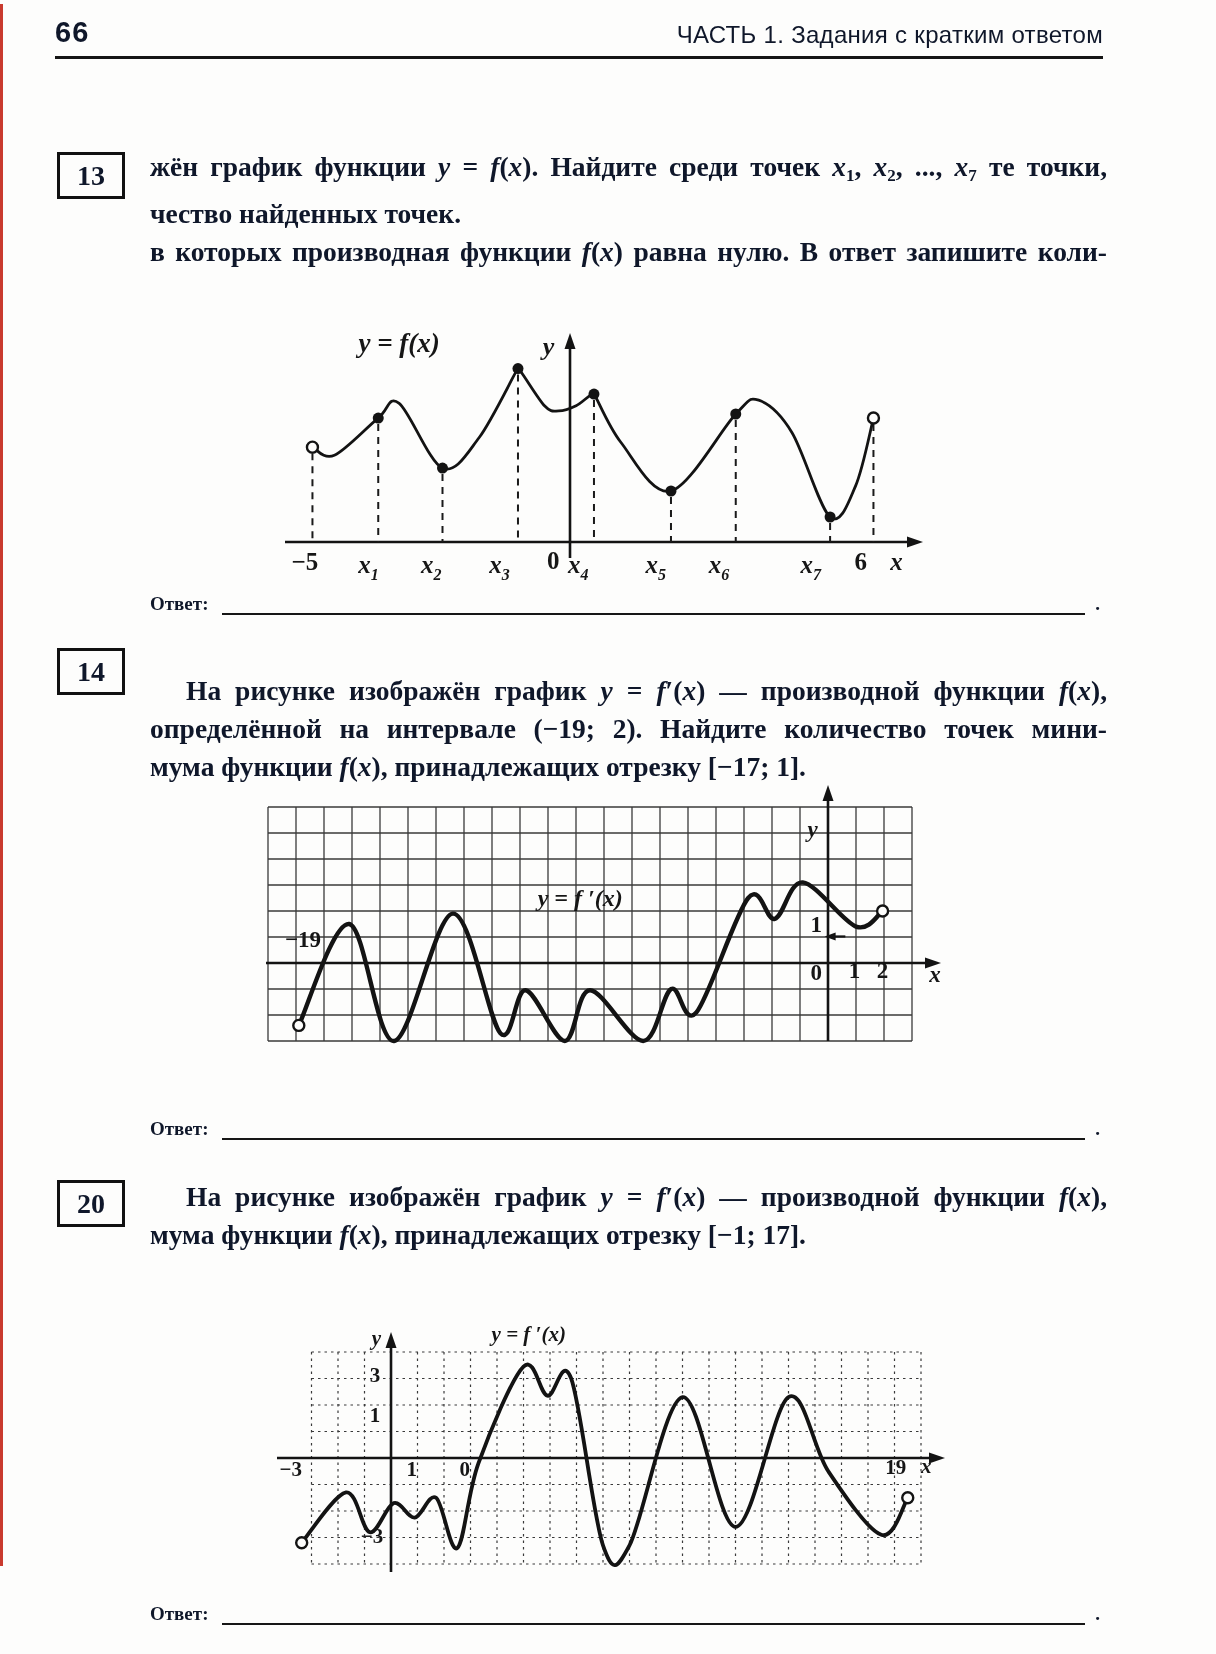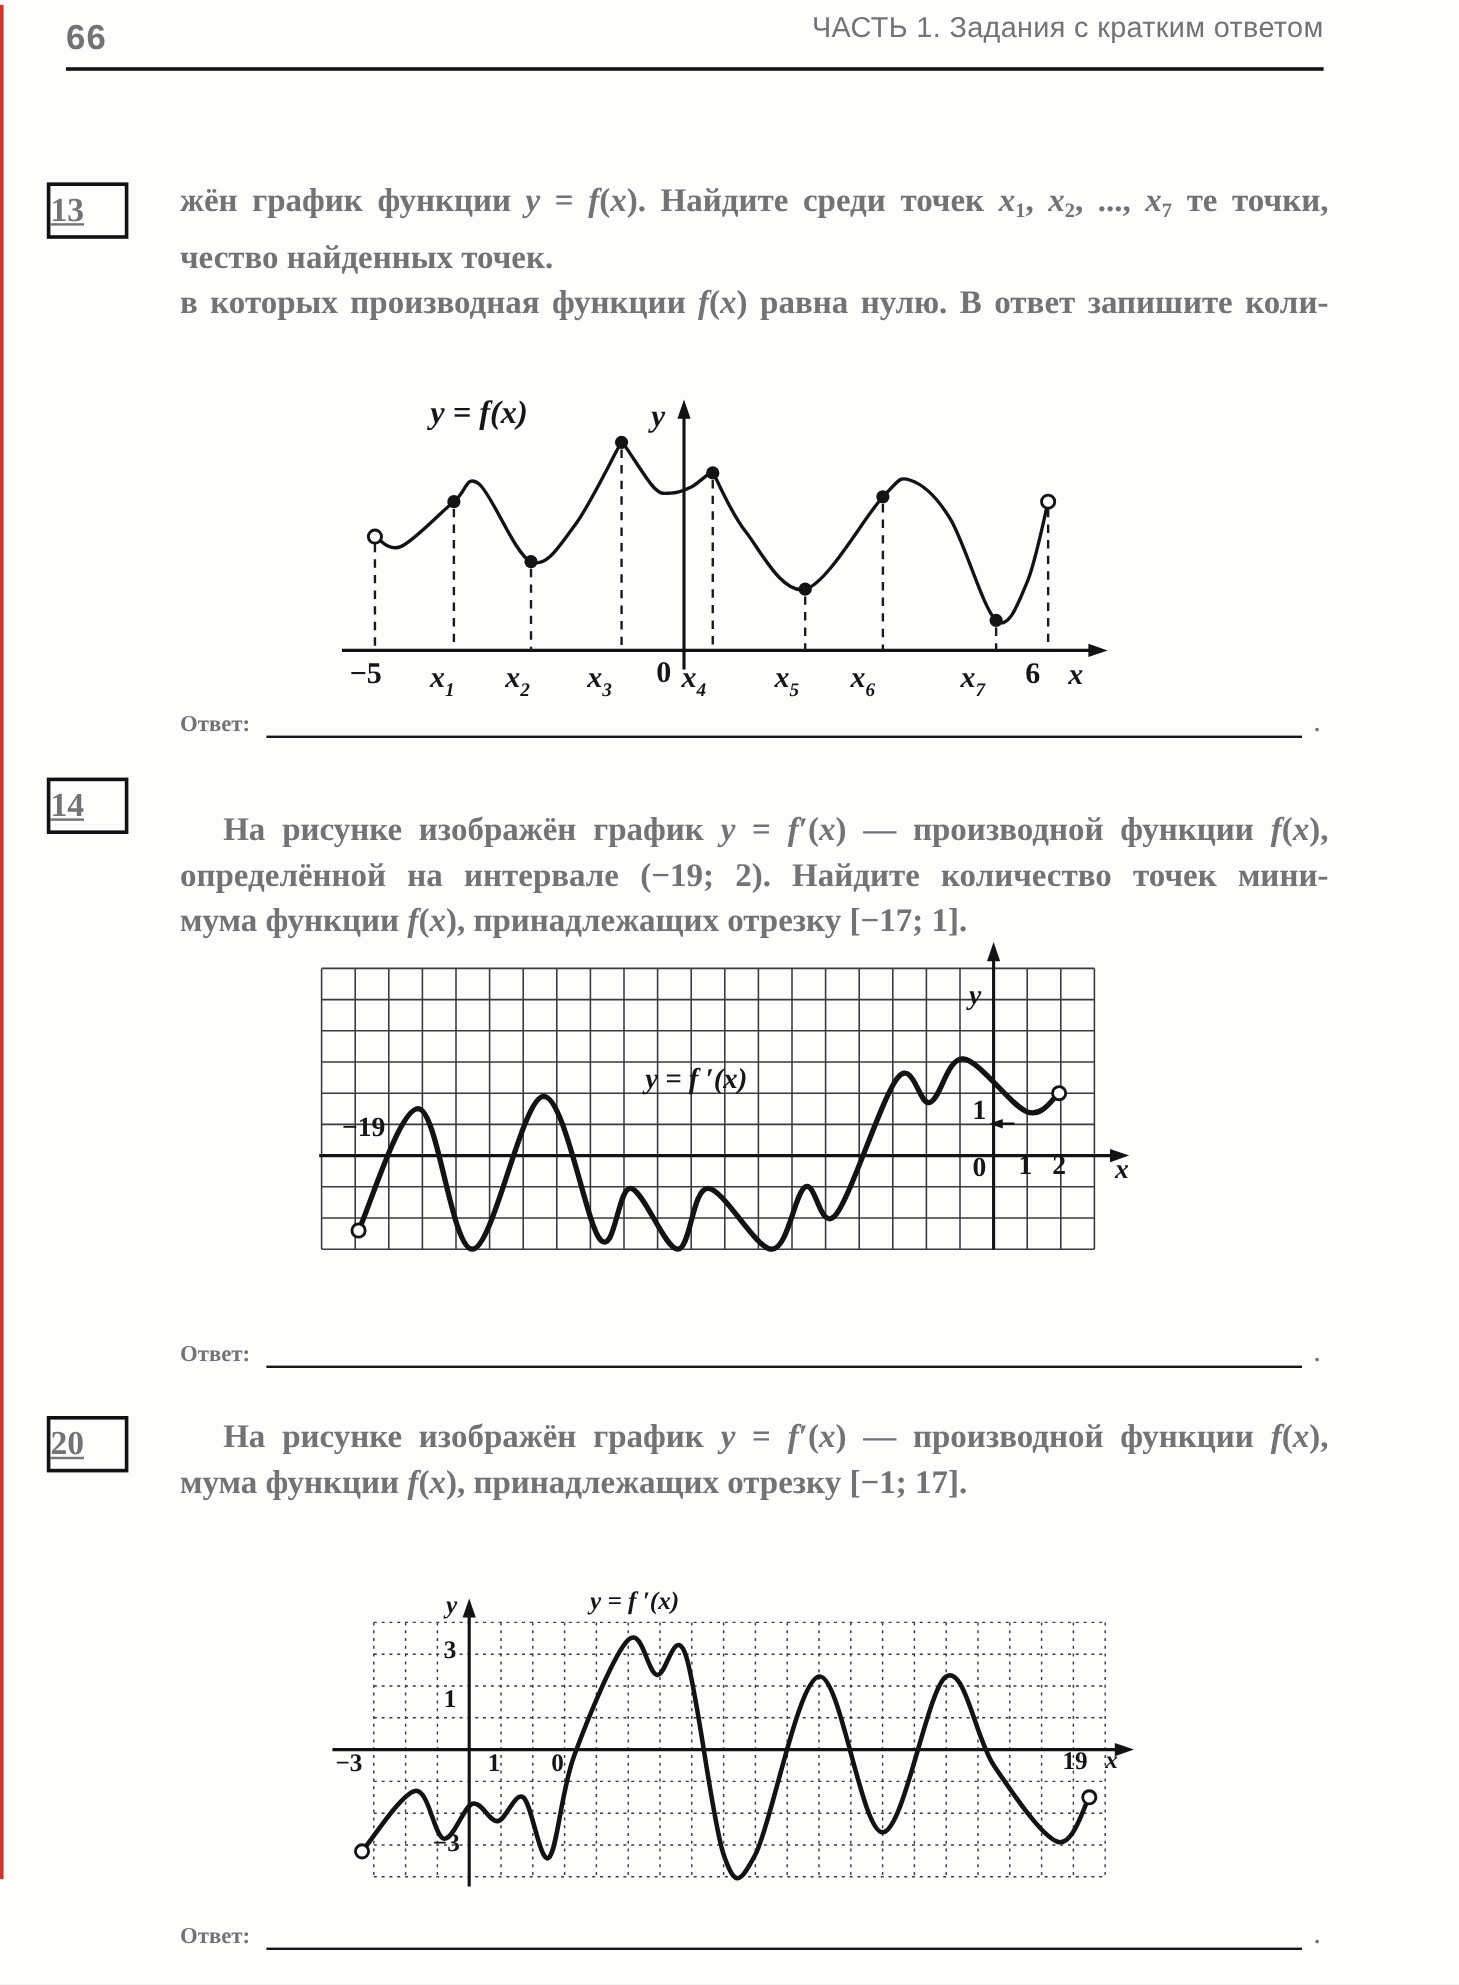--- a/index.html
+++ b/index.html
@@ -1,25 +1,25 @@
 <!DOCTYPE html>
 <html><head>
 <meta charset="utf-8">
 <style>
   html,body{margin:0;padding:0;background:#e8e8e8;}
   .page{position:relative;width:1216px;height:1654px;background:#fdfdfc;overflow:hidden;
-        font-family:"Liberation Serif","DejaVu Serif",serif;color:#737373;}
+        font-family:"Liberation Serif","DejaVu Serif",serif;color:#0f172a;}
   .redline{position:absolute;left:0;top:4px;width:3px;height:1562px;background:#c93a2e;}
   .hdr-num{position:absolute;left:55px;top:16px;font-family:"Liberation Sans","DejaVu Sans",sans-serif;
            font-size:29px;font-weight:700;letter-spacing:1px;}
-  .hdr-title{position:absolute;right:113px;top:10px;font-family:"Liberation Sans","DejaVu Sans",sans-serif;
+  .hdr-title{position:absolute;right:113px;top:21px;font-family:"Liberation Sans","DejaVu Sans",sans-serif;
            font-size:24px;font-weight:400;letter-spacing:0.3px;text-align:right;}
   .hdr-rule{position:absolute;left:55px;top:56px;width:1048px;height:3px;background:#151515;}
-  .probbox{position:absolute;left:39px;width:62px;height:41px;border:3px solid #111;
-           display:flex;align-items:center;justify-content:flex-start;font-size:28px;font-weight:700;text-decoration:underline;}
+  .probbox{position:absolute;left:57px;width:62px;height:41px;border:3px solid #111;
+           display:flex;align-items:center;justify-content:center;font-size:28px;font-weight:700;}
   .probtext{position:absolute;left:150px;width:957px;font-size:27.5px;font-weight:700;line-height:38px;}
   .ptline{text-align:justify;}
   .ptline.fill{text-align-last:justify;}
   .ptline.indent{text-indent:36px;}
   .ptline i{font-style:italic;}
   .ptline sub{font-size:0.62em;vertical-align:-0.3em;}
   .answer{position:absolute;left:150px;width:950px;display:flex;align-items:flex-end;
           font-size:19px;font-weight:700;}
   .answer .alabel{flex:0 0 auto;padding-right:14px;}
   .answer .aline{flex:1 1 auto;border-bottom:2.5px solid #161616;height:30px;}

